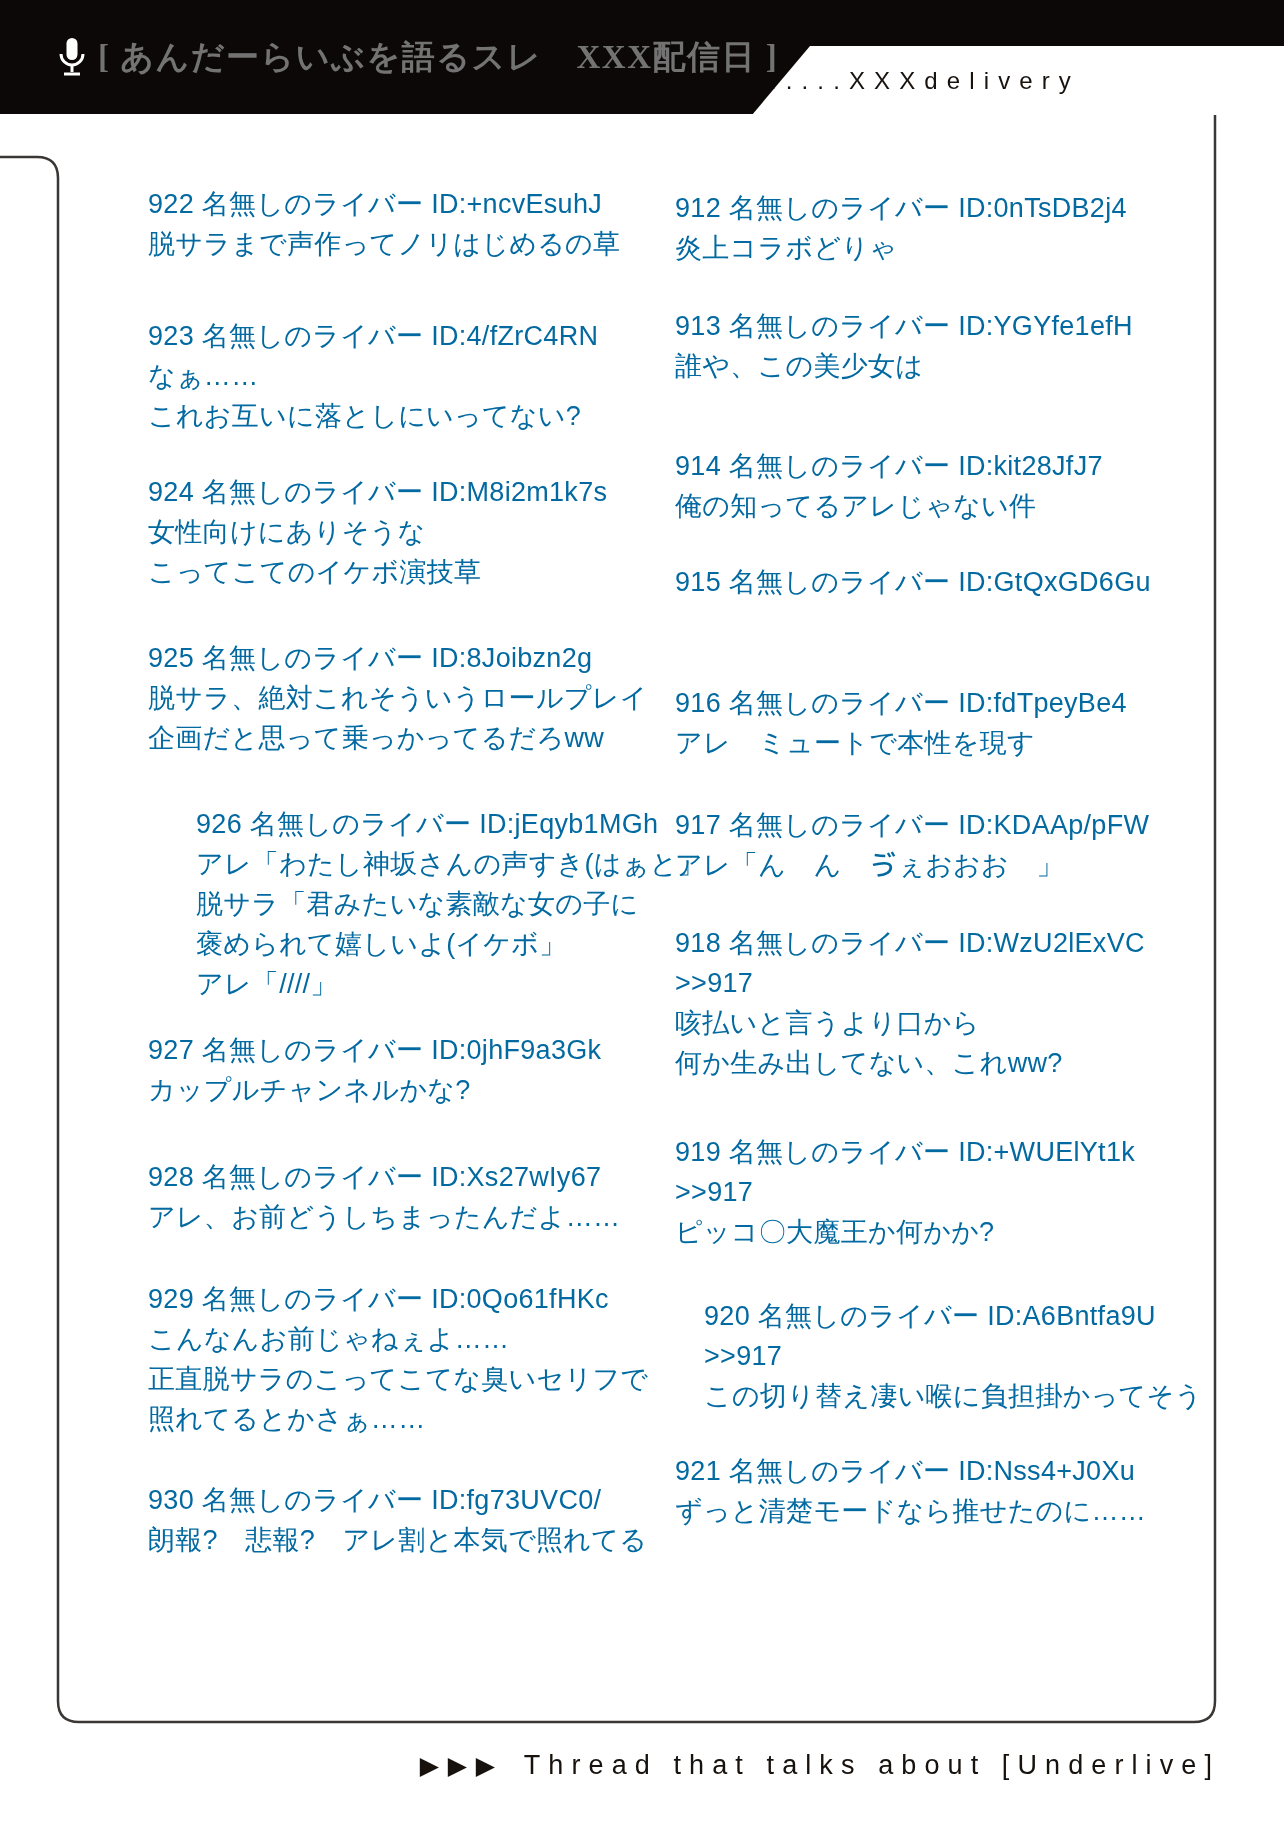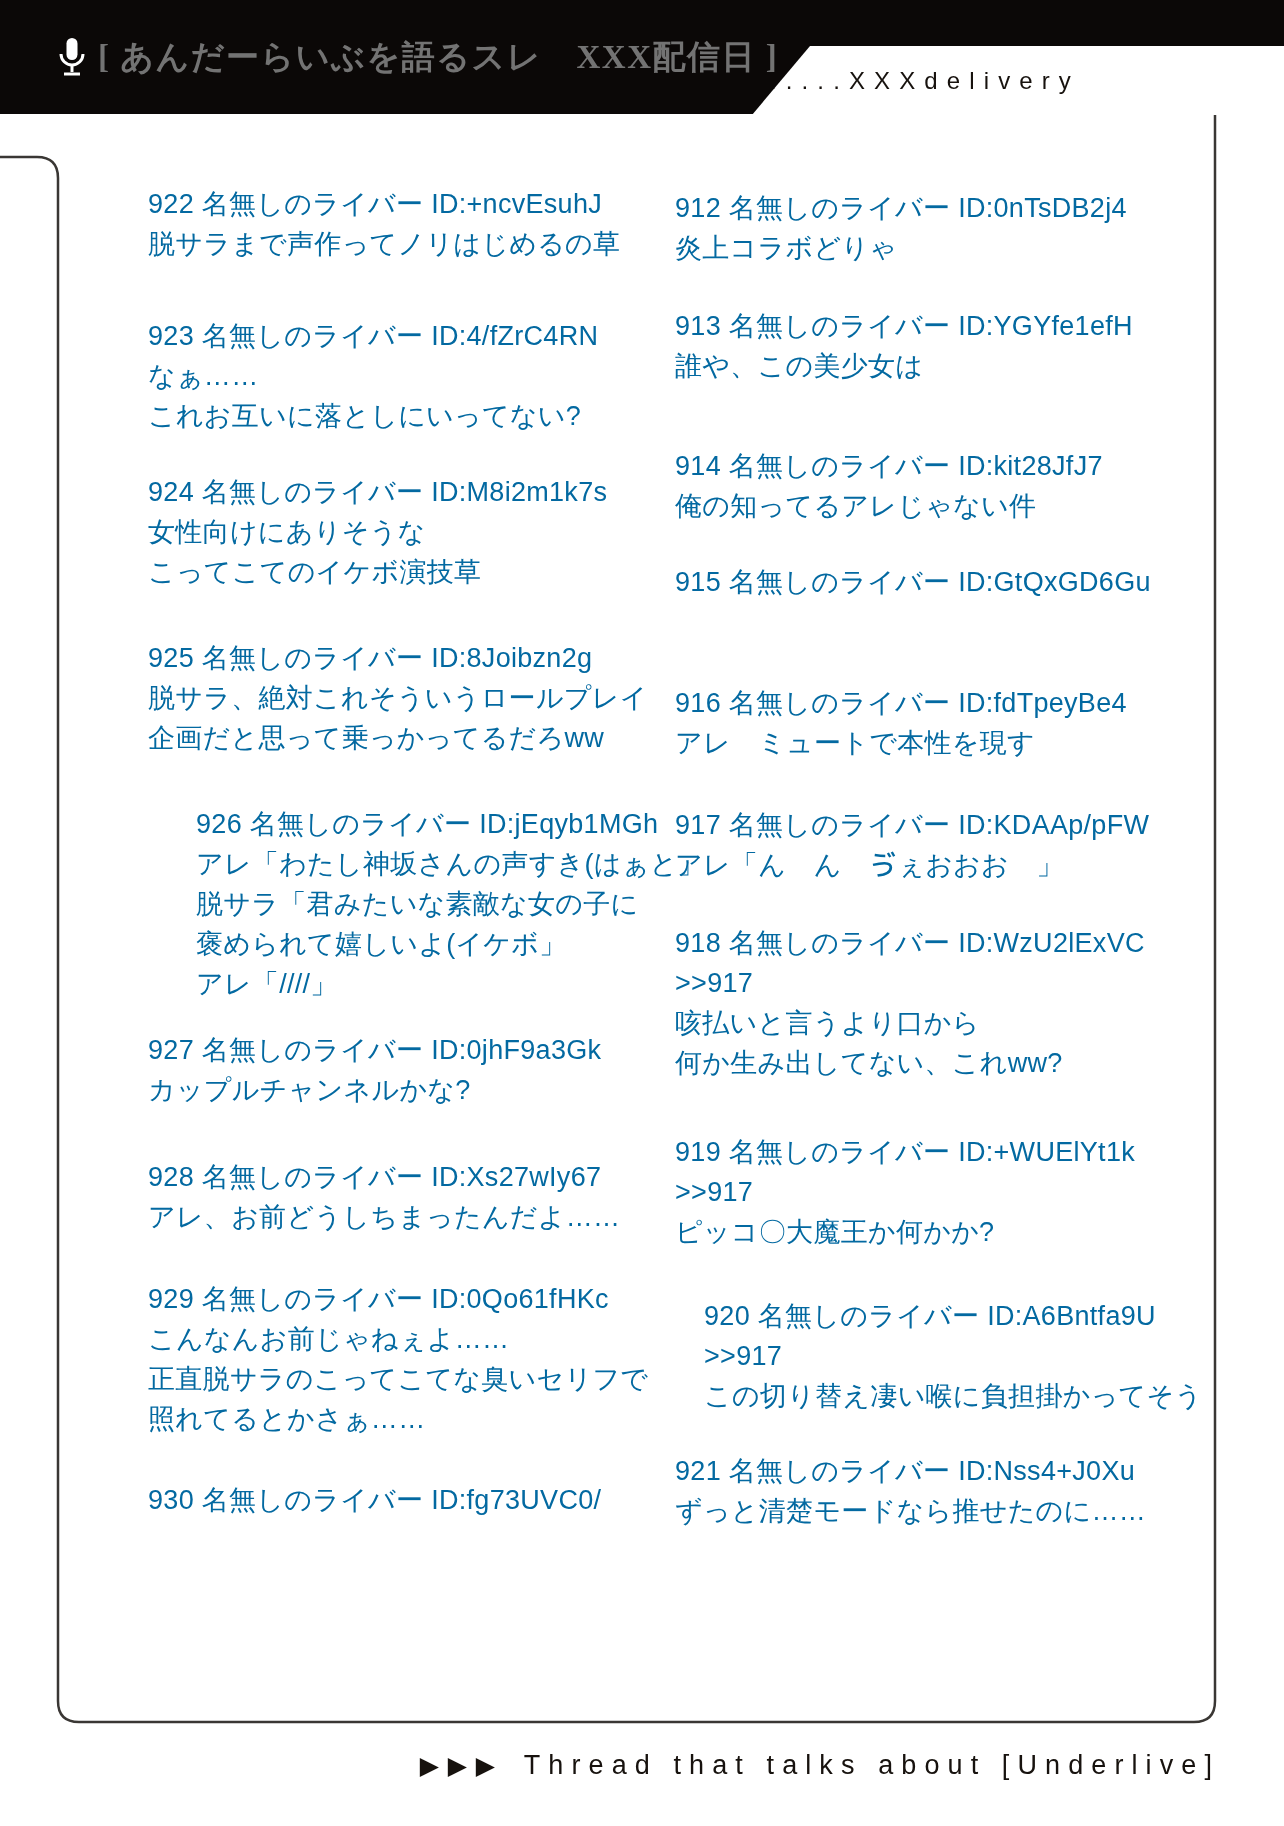--- a/index.html
+++ b/index.html
@@ -127,20 +127,21 @@
           <div>アレ、お前どうしちまったんだよ……</div>
         </div>
         <div class="post" style="left: 148px; top: 1279px;">
           <div><span>929</span><span> 名無しのライバー </span><span>ID:0Qo61fHKc</span></div>
           <div>こんなんお前じゃねぇよ……</div>
           <div>正直脱サラのこってこてな臭いセリフで</div>
           <div>照れてるとかさぁ……</div>
         </div>
         <div class="post" style="left: 148px; top: 1480px;">
           <div><span>930</span><span> 名無しのライバー </span><span>ID:fg73UVC0/</span></div>
+          <div>朗報?　悲報?　アレ割と本気で照れてる</div>
         </div>
       </section>
     <section id="col-right">
         <div class="post" style="left: 675px; top: 188px;">
           <div><span>912</span><span> 名無しのライバー </span><span>ID:0nTsDB2j4</span></div>
           <div>炎上コラボどりゃ</div>
         </div>
         <div class="post" style="left: 675px; top: 306px;">
           <div><span>913</span><span> 名無しのライバー </span><span>ID:YGYfe1efH</span></div>
           <div>誰や、この美少女は</div>

